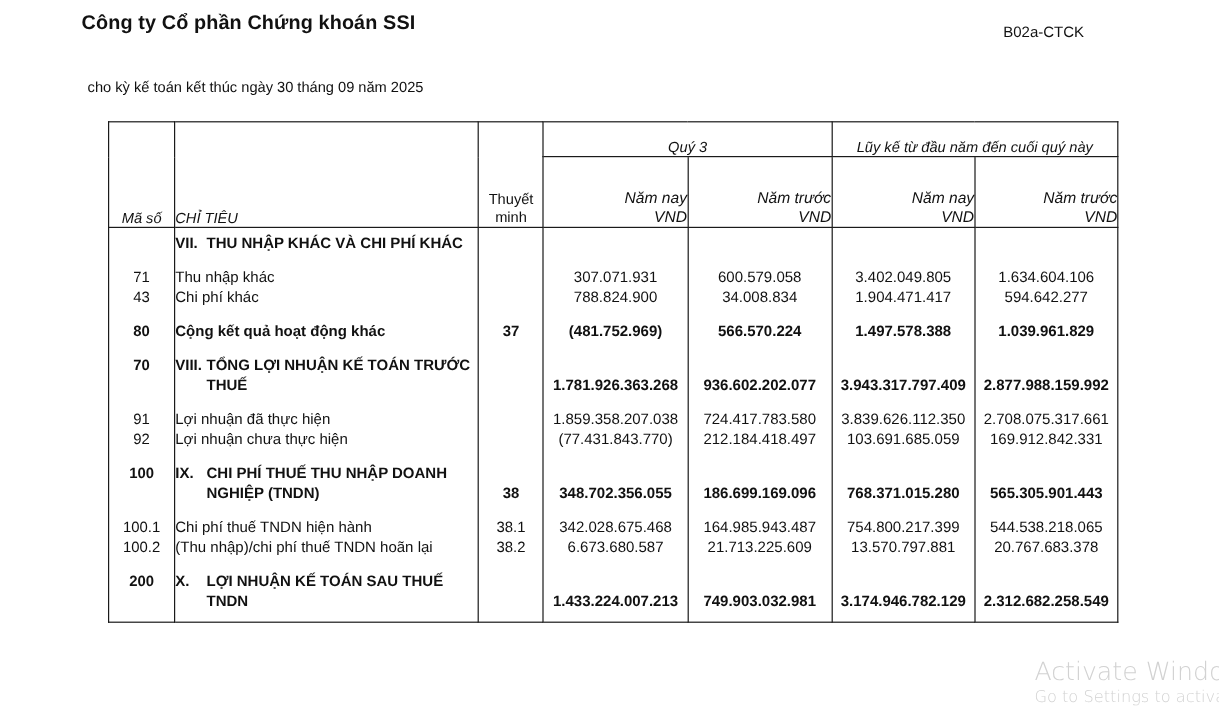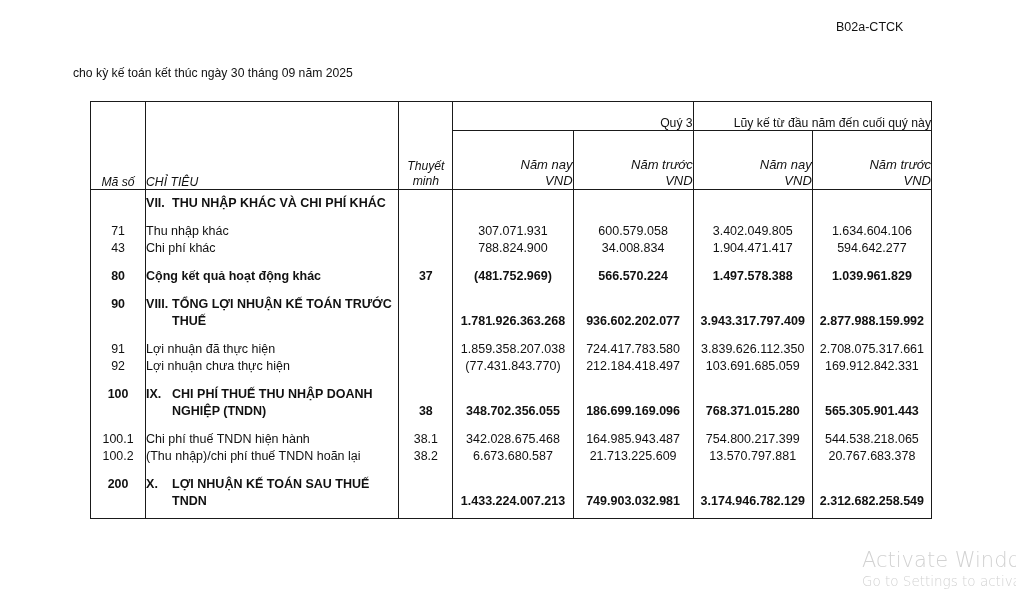--- a/index.html
+++ b/index.html
@@ -79,21 +79,22 @@
   .c-ma    { width: 55px; }
   .c-ct    { width: 253px; }
   .c-tm    { width: 54px; }
   .c-n1    { width: 120px; }
   .c-n2    { width: 120px; }
   .c-n3    { width: 119px; }
   .c-n4    { width: 119px; }
 
   
   th.grp {
-    text-align: right;
+    text-align: center;
+    font-style: italic;
     font-size: 12.2px;
     height: 28px;
     vertical-align: middle;
   }
   th.sub {
     text-align: right;
     font-style: italic;
     font-size: 13px;
     height: 58px;
     vertical-align: bottom;
@@ -110,21 +111,20 @@
   }
   th.lbl-ct {
     text-align: left;
     font-style: italic;
     font-size: 12.2px;
     vertical-align: bottom;
     padding: 0 0 7px 11px;
   }
   th.lbl-tm {
     text-align: center;
-    font-style: italic;
     font-size: 12.2px;
     vertical-align: bottom;
     padding-bottom: 7px;
     line-height: 1.25;
   }
 
   
   td.ma {
     text-align: center;
     font-size: 12.4px;
@@ -196,20 +196,21 @@
     display: block;
     font-size: 13.5px;
     line-height: 17px;
   }
 </style>
 </head>
 <body>
 
 <div class="page">
 
+  <div class="company-name">Công ty Cổ phần Chứng khoán SSI</div>
   <div class="form-code">B02a-CTCK</div>
   <div class="report-subtitle">cho kỳ kế toán kết thúc ngày 30 tháng 09 năm 2025</div>
 
   <div class="tbl-wrap">
     <table class="fin">
       <colgroup>
         <col class="c-ma">
           <col class="c-ct">
           <col class="c-tm">
         <col class="c-n1">
@@ -252,21 +253,21 @@
 
           <td class="ma body-cell">
             <span class="spacer xs"></span>
             <span class="line"></span>
             <span class="spacer"></span>
             <span class="line">71</span>
             <span class="line">43</span>
             <span class="spacer"></span>
             <span class="line bold">80</span>
             <span class="spacer"></span>
-            <span class="line bold">90</span>
+            <span class="line bold">70</span>
             <span class="line"></span>
             <span class="spacer"></span>
             <span class="line">91</span>
             <span class="line">92</span>
             <span class="spacer"></span>
             <span class="line bold">100</span>
             <span class="line"></span>
             <span class="spacer"></span>
             <span class="line">100.1</span>
             <span class="line">100.2</span>

